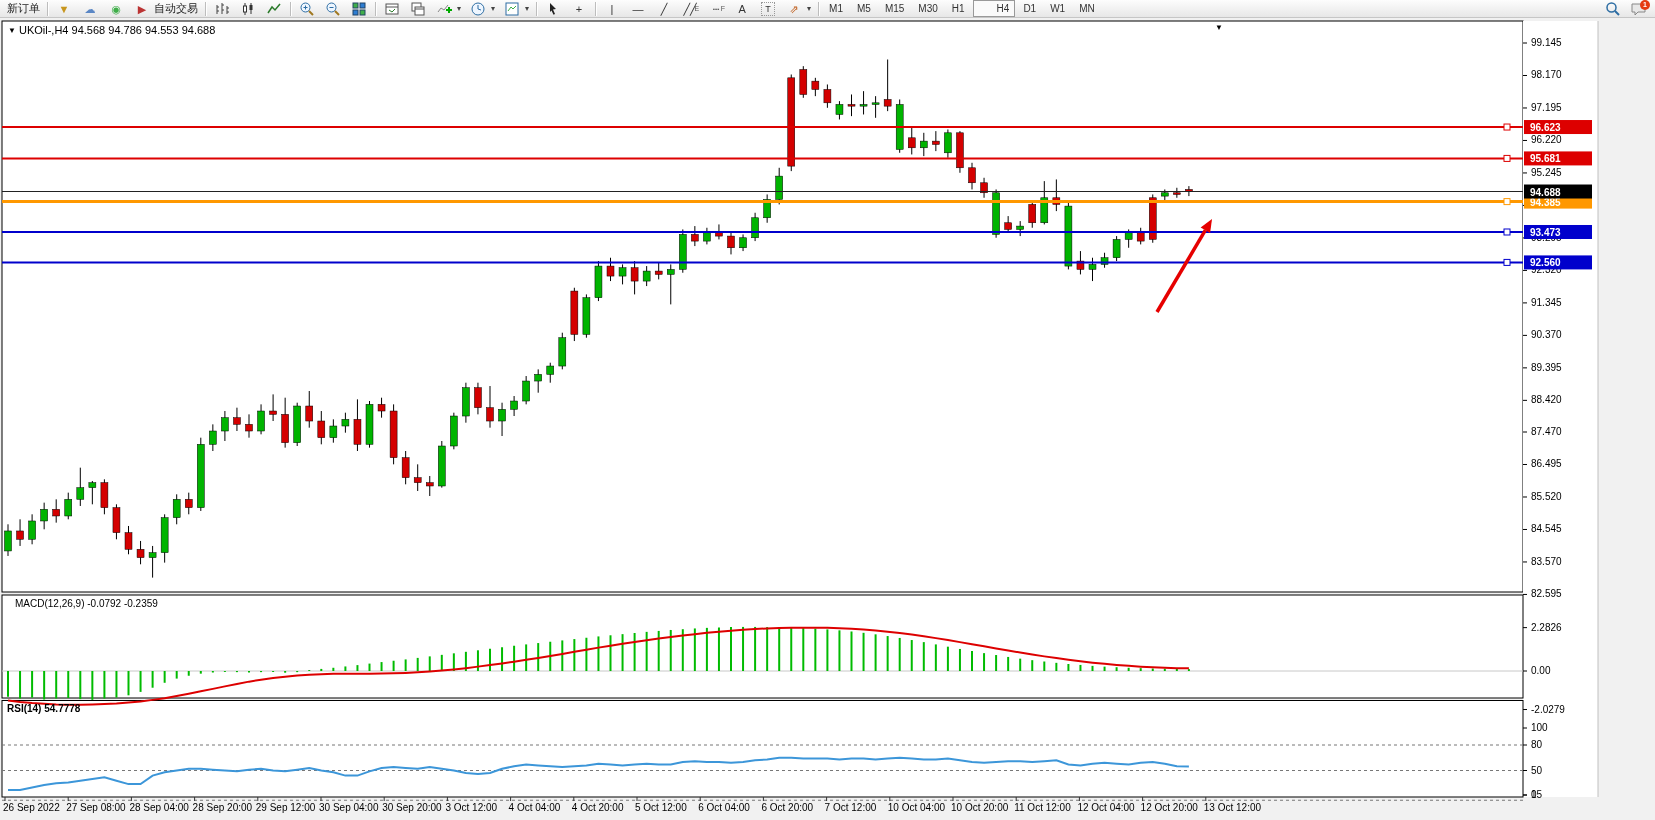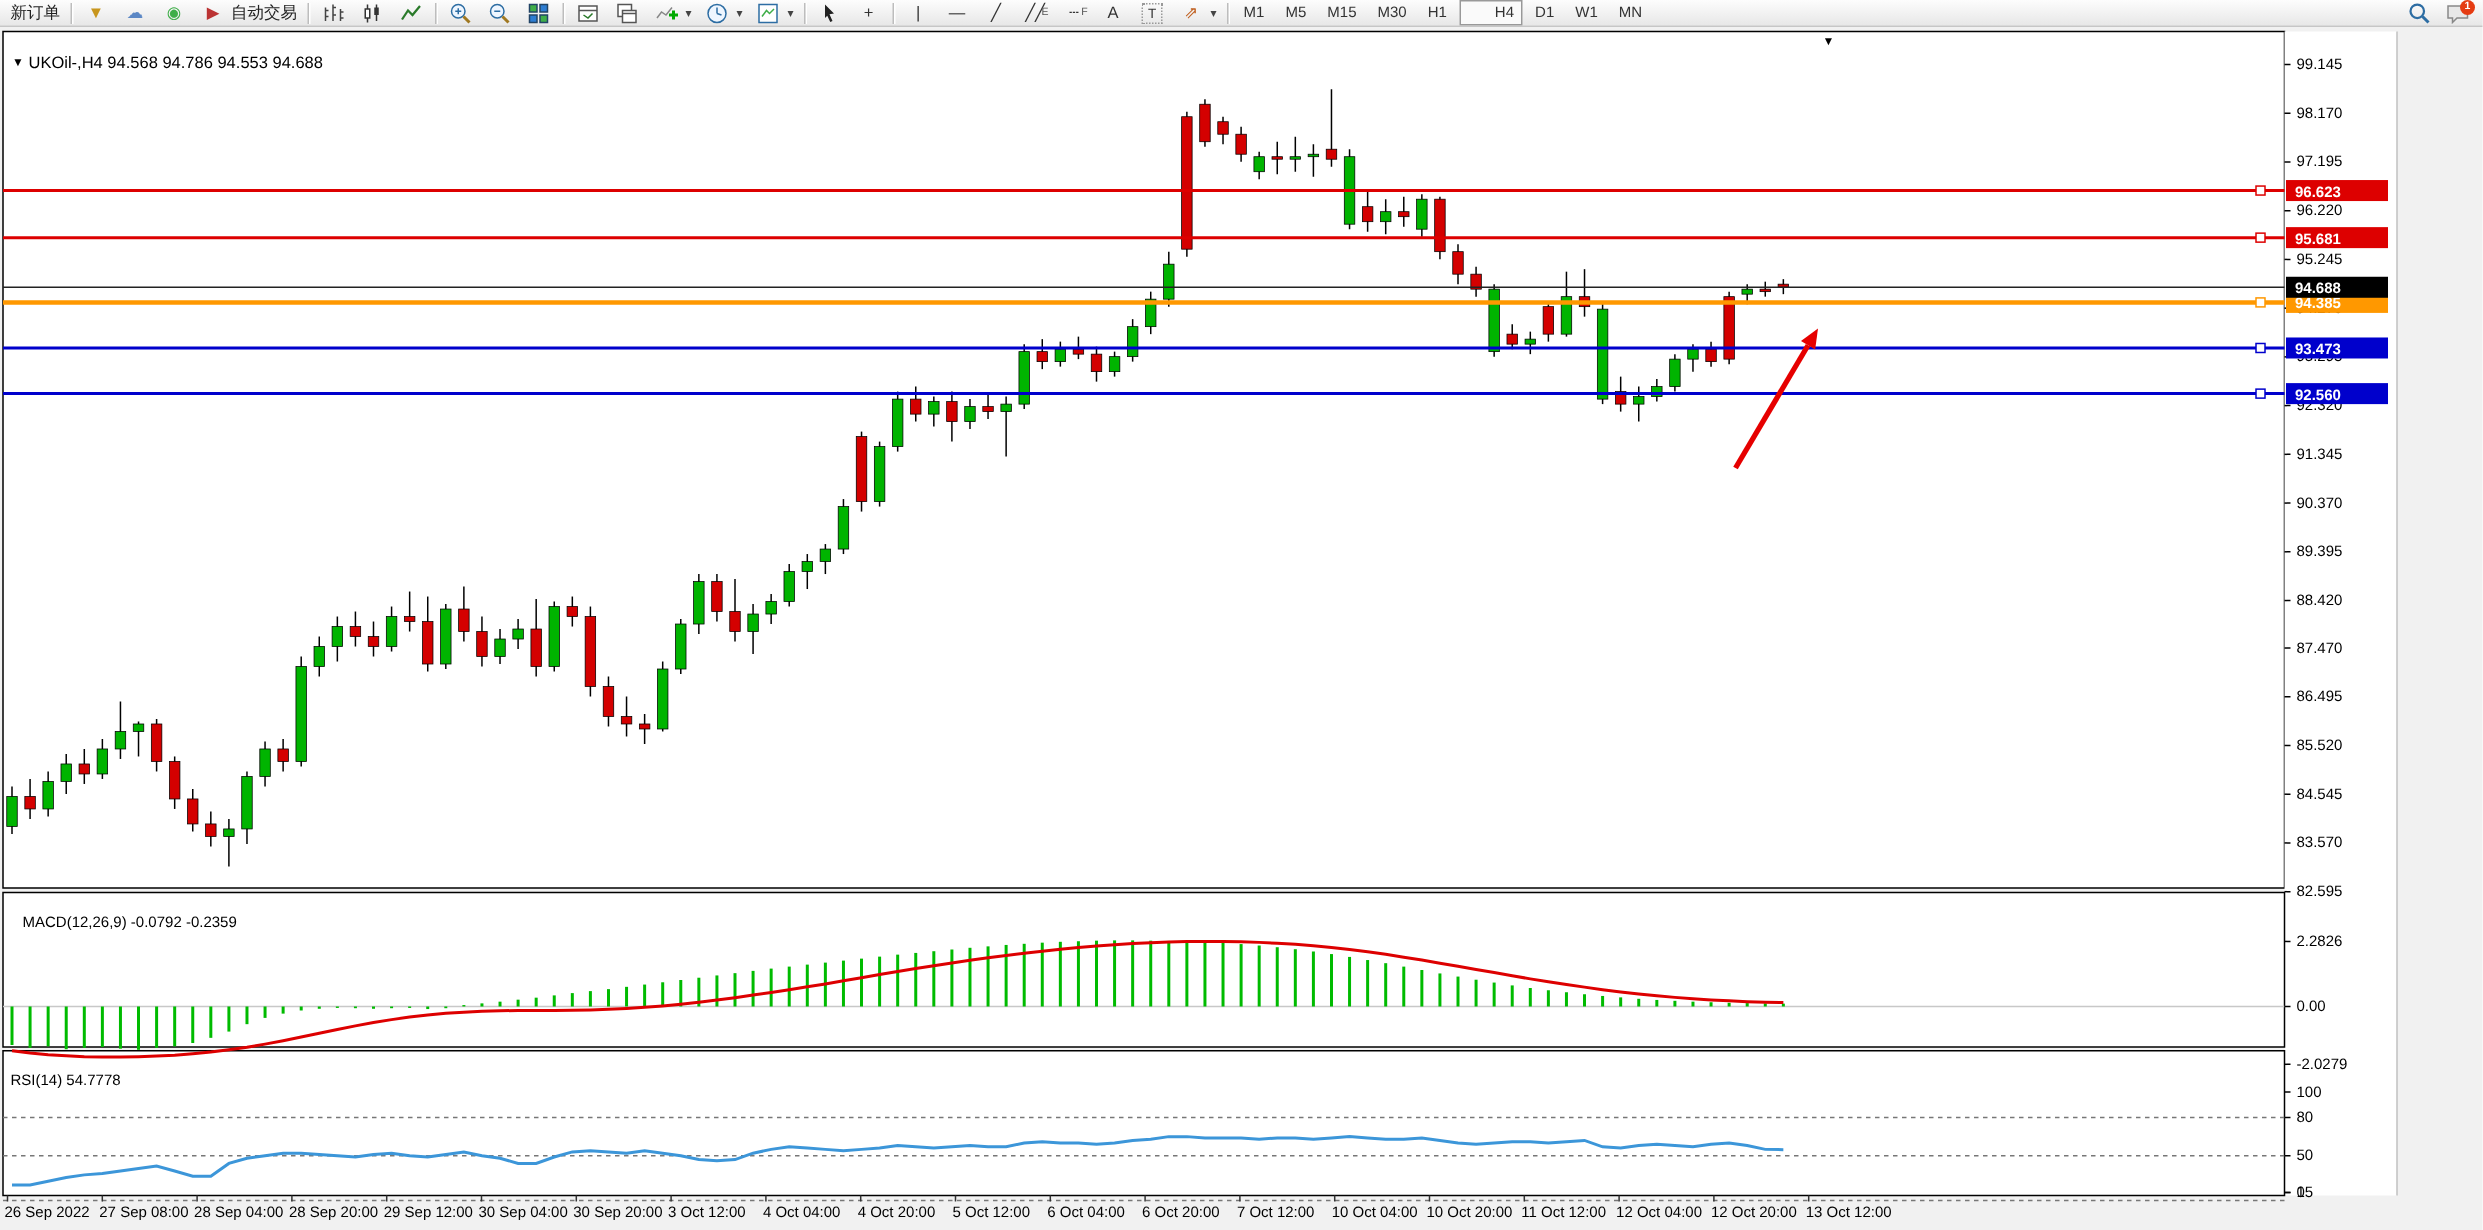--- a/index.html
+++ b/index.html
@@ -15,25 +15,25 @@
   .boxed{border:1px dotted #999;width:12px;height:12px;line-height:12px;font-size:9px;text-align:center;}
   .sep{width:1px;height:14px;background:#bdbdbd;margin:0 3px;box-shadow:1px 0 0 #fff;flex:none;}
   .caret{font-size:8px;color:#444;margin-left:1px;}
   .tf{padding:0 5px;height:15px;line-height:15px;font-size:10px;color:#333;border:1px solid transparent;margin:0 1px;}
   .tf.active{background:#fafafa;border:1px solid #999;padding-left:23px;}
   .spacer{flex:1;}
   .badge{position:absolute;top:-1px;right:-2px;background:#e53c12;color:#fff;border-radius:50%;
        width:10px;height:10px;font-size:7px;line-height:10px;text-align:center;font-weight:bold;}
   .chart-area{position:absolute;top:20px;left:0;width:1655px;height:800px;}
   #chart-svg{position:absolute;top:0;left:0;}
-  .ovl{position:absolute;font-size:11px;color:#000;white-space:nowrap;margin-top:12px;}
+  .ovl{position:absolute;font-size:11px;color:#000;white-space:nowrap;}
   .chart-title{top:4px;left:8px;}
   .chart-title .tri{font-size:8px;vertical-align:1px;}
   .macd-label{top:578px;left:15px;font-size:10px;}
-  .rsi-label{top:683px;left:7px;font-size:10px;}
+  .rsi-label{top:683px;left:7px;font-size:10px;font-weight:bold;}
 </style>
 </head>
 <body>
 
 <div class="toolbar" id="toolbar">
     <div class="tb-btn">新订单</div>
     <div class="sep"></div>
     <div class="tb-btn">
       <span class="tb-icon" style="color: rgb(200, 150, 30);">▼</span>
     </div>

